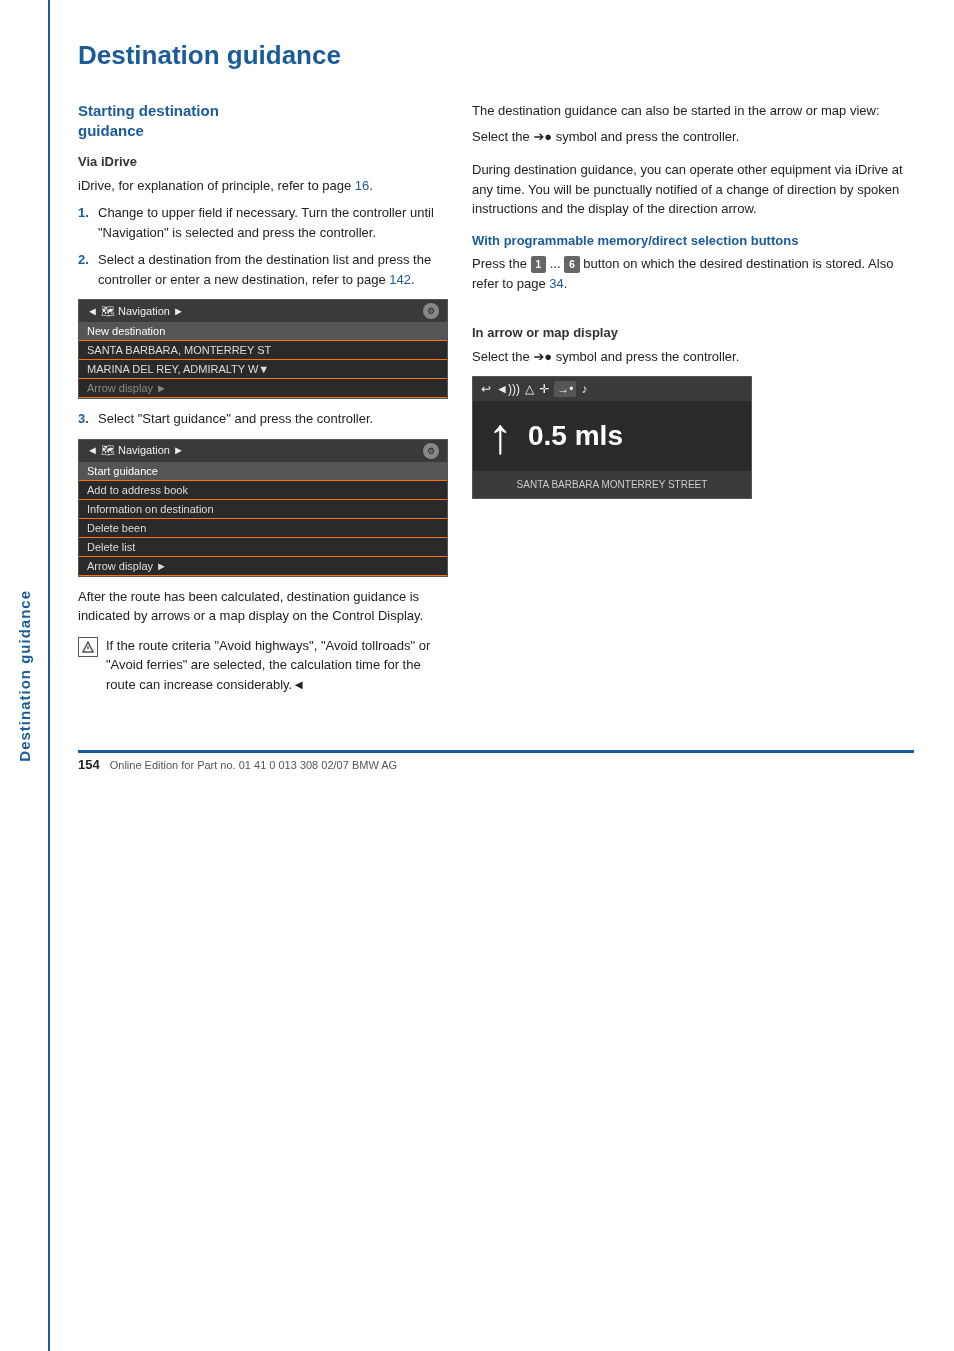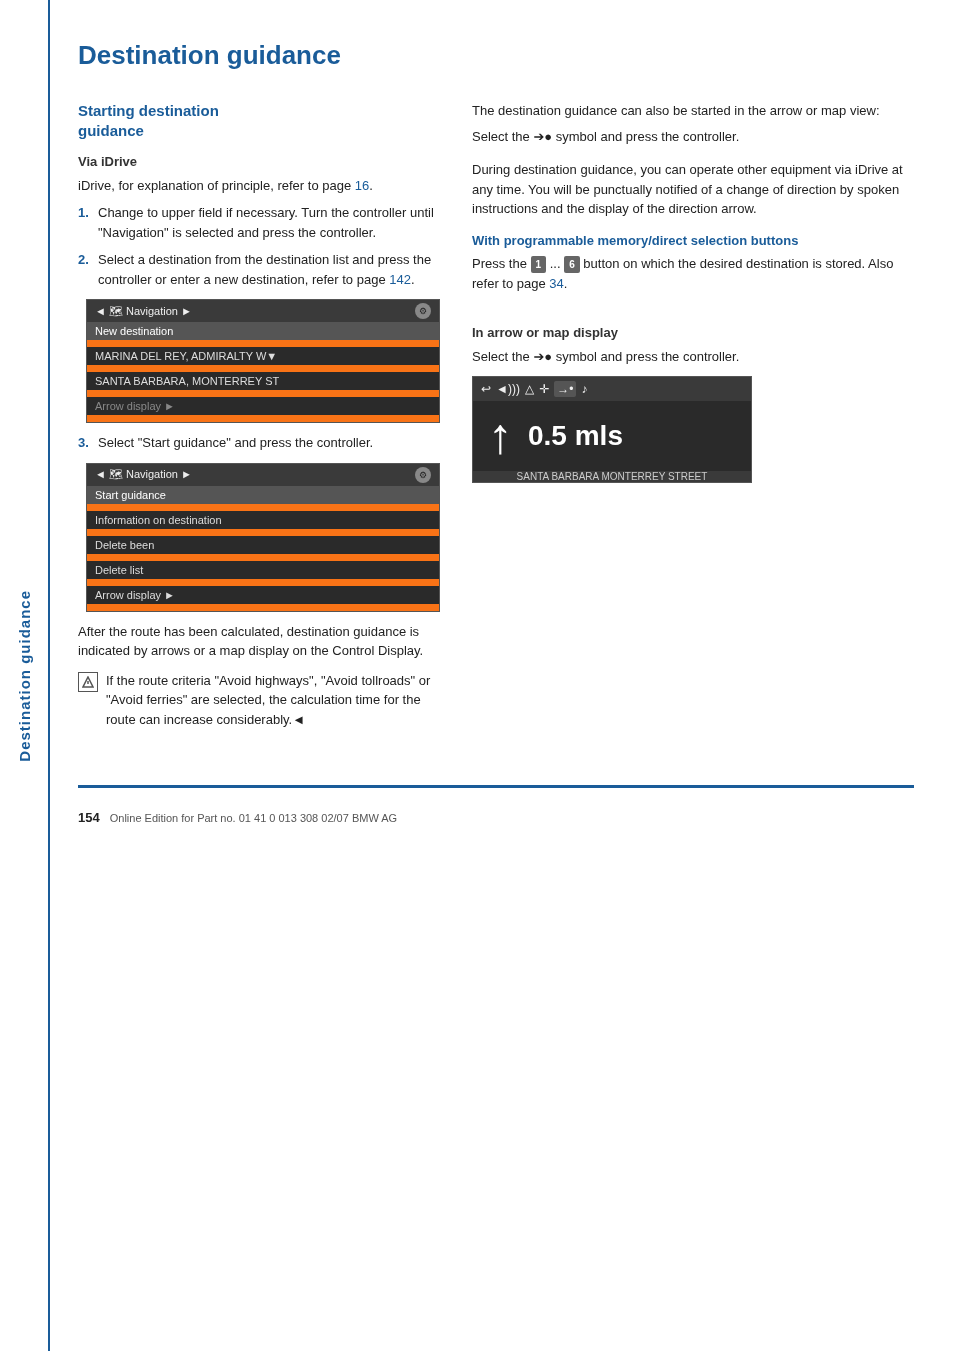--- a/index.html
+++ b/index.html
@@ -109,21 +109,21 @@
     .list-num {
       color: #1a5c99;
       font-weight: bold;
       min-width: 14px;
     }
 
     
     .nav-ui {
       background: #2a2a2a;
       border: 1px solid #555;
-      margin: 10px 8px;
+      margin: 10px 0;
       font-size: 11px;
       color: #eee;
     }
 
     .nav-ui-header {
       display: flex;
       align-items: center;
       justify-content: space-between;
       padding: 3px 8px;
       background: #3a3a3a;
@@ -137,21 +137,21 @@
       border-radius: 50%;
       display: inline-flex;
       align-items: center;
       justify-content: center;
       font-size: 9px;
       color: #222;
     }
 
     .nav-row {
       padding: 3px 8px;
-      border-bottom: 7px solid #f97316;
+      border-bottom: 1px solid #f97316;
       font-size: 11px;
       color: #ddd;
     }
 
     .nav-row.highlighted {
       background: #555;
       color: #fff;
     }
 
     .nav-row.dimmed {
@@ -204,21 +204,21 @@
 
     .distance-text {
       font-size: 28px;
       font-weight: bold;
       color: #fff;
       text-align: right;
     }
 
     .arrow-display-footer {
       background: #3a3a3a;
-      padding: 0 8px;
+      padding: 8px 8px;
       font-size: 10px;
       color: #ccc;
       text-align: center;
     }
 
     
     .note-box {
       display: flex;
       gap: 8px;
       margin: 10px 0;
@@ -238,21 +238,21 @@
 
     .note-icon svg {
       width: 12px;
       height: 12px;
     }
 
     
     .page-footer {
       margin-top: 40px;
       border-top: 3px solid #1a5c99;
-      padding-top: 22px;
+      padding-top: 4px;
       display: flex;
       align-items: center;
       gap: 10px;
     }
 
     .page-number {
       font-size: 13px;
       font-weight: bold;
     }
 
@@ -328,38 +328,39 @@
           <span>Select a destination from the destination list and press the controller or enter a new destination, refer to page <a href="#">142</a>.</span>
         </li>
       </ol>
 
       <div class="nav-ui">
         <div class="nav-ui-header">
           <span>◄ 🗺 Navigation ►</span>
           <span class="nav-gear">⚙</span>
         </div>
         <div class="nav-row highlighted">New destination</div>
+        <div class="nav-row">SANTA BARBARA, MONTERREY ST</div>
         <div class="nav-row">MARINA DEL REY, ADMIRALTY W▼</div>
-        <div class="nav-row">SANTA BARBARA, MONTERREY ST</div>
         <div class="nav-row dimmed">Arrow display ►</div>
       </div>
 
       <ol class="numbered-list" start="3">
         <li>
           <span class="list-num">3.</span>
           <span>Select "Start guidance" and press the controller.</span>
         </li>
       </ol>
 
       <div class="nav-ui">
         <div class="nav-ui-header">
           <span>◄ 🗺 Navigation ►</span>
           <span class="nav-gear">⚙</span>
         </div>
         <div class="nav-row highlighted">Start guidance</div>
+        <div class="nav-row">Add to address book</div>
         <div class="nav-row">Information on destination</div>
         <div class="nav-row">Delete been</div>
         <div class="nav-row">Delete list</div>
         <div class="nav-row">Arrow display ►</div>
       </div>
 
       <p>After the route has been calculated, destination guidance is indicated by arrows or a map display on the Control Display.</p>
 
       <div class="note-box">
         <div class="note-icon">

